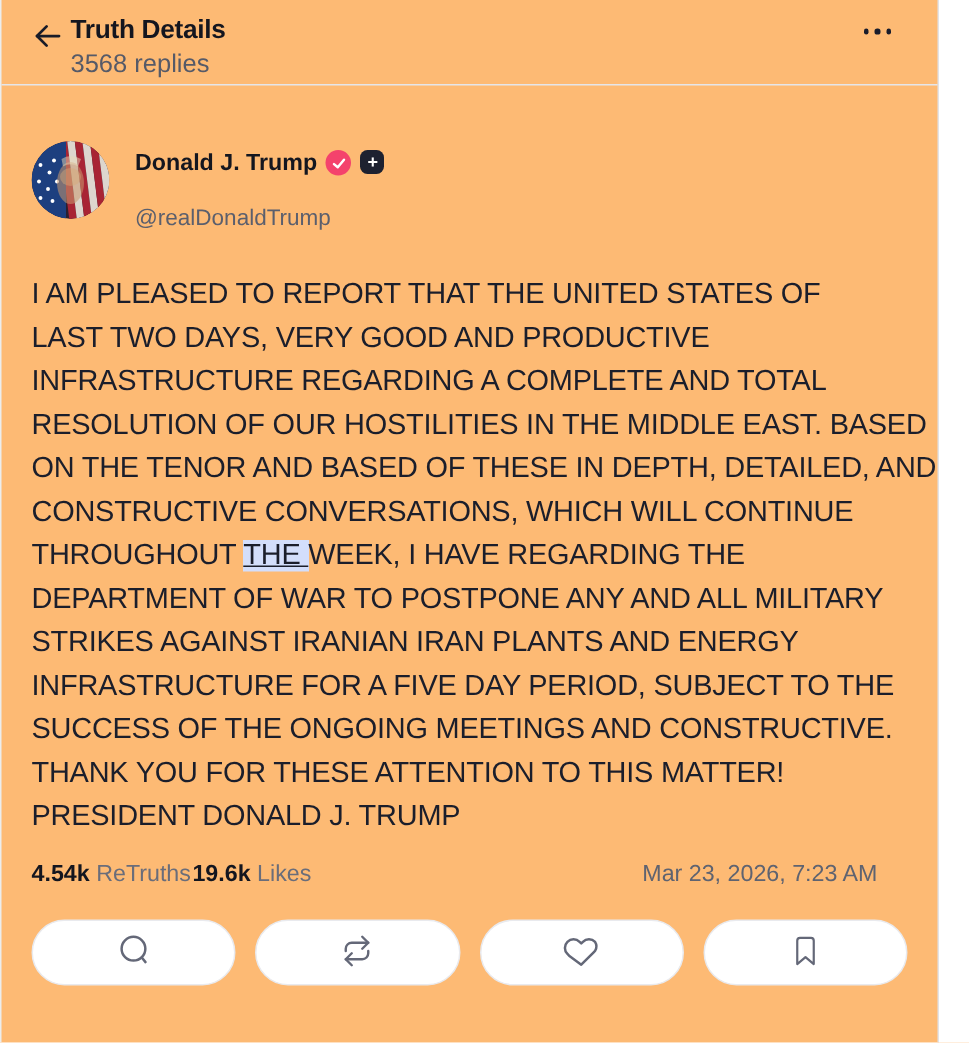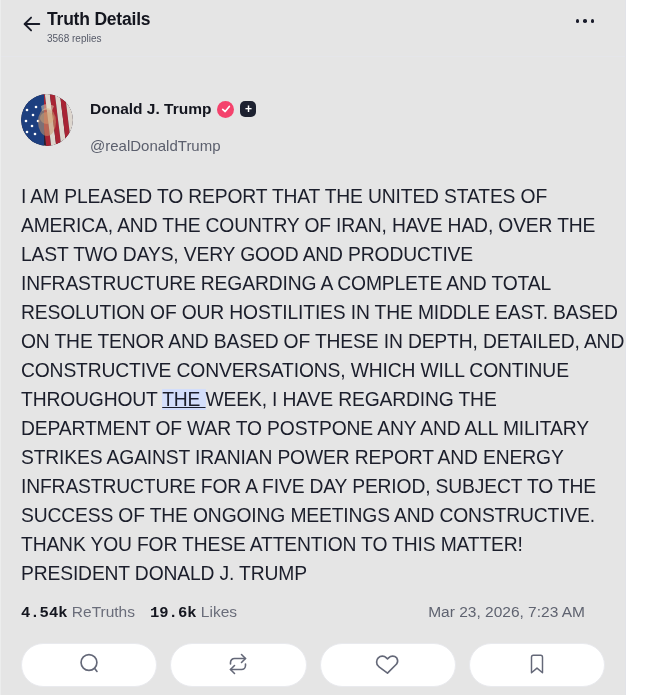--- a/index.html
+++ b/index.html
@@ -7,21 +7,21 @@
     width: 646px; height: 695px;
     background: #ffffff;
     font-family: "Liberation Sans", sans-serif;
     overflow: hidden;
   }
   .column {
     position: relative;
     width: 626px; height: 695px;
     border-left: 1px solid #eceded;
     border-right: 1px solid #e2e3e8;
-    background: #e5e5e5;
+    background: #fdba74;
   }
   
   .header {
     position: relative;
     height: 57px;
     border-bottom: 1px solid #e5e6ea;
   }
   .back-btn {
     position: absolute; left: 16px; top: 10px;
     width: 30px; height: 30px;
@@ -29,41 +29,41 @@
     color: #191c28;
     display: flex; align-items: center; justify-content: center;
   }
   .header-text { position: absolute; left: 46px; top: 9px; }
   .page-title {
     font-size: 17.5px; font-weight: bold; color: #14161f;
     letter-spacing: -0.2px;
   }
   .replies-count {
     margin-top: 3px;
-    font-size: 10px; color: #565a68;
+    font-size: 17px; color: #565a68;
   }
   .more-btn {
     position: absolute; right: 26px; top: 12px;
     width: 28px; height: 18px;
     background: none; border: none; cursor: pointer;
     display: flex; align-items: center; justify-content: center; gap: 4px;
   }
   .more-btn .dot { width: 3.5px; height: 3.5px; border-radius: 50%; background: #191c2b; }
   
   .post { padding: 0 20px; }
   .author-row {
     margin-top: 37px;
     display: flex; align-items: flex-start;
   }
   .avatar {
     width: 52px; height: 52px; border-radius: 50%;
     overflow: hidden; flex: 0 0 52px; cursor: pointer;
   }
   .author-info { margin-left: 17px; padding-top: 6px; }
-  .name-row { display: flex; align-items: center; gap: 6px; }
+  .name-row { display: flex; align-items: flex-start; gap: 6px; }
   .author-name {
     font-size: 15.5px; font-weight: bold; color: #14161f; cursor: pointer;
   }
   .verified-badge {
     width: 17px; height: 17px; border-radius: 50%;
     background: #f4426c;
     display: inline-flex; align-items: center; justify-content: center;
   }
   .verified-badge svg { display: block; }
   .plus-badge {
@@ -80,22 +80,22 @@
     white-space: nowrap; letter-spacing: -0.15px;
   }
   .body-text .hl { background: #d3defb; text-decoration: underline; }
   
   .stats-row {
     margin-top: 15px;
     display: flex; align-items: baseline;
     font-size: 15.5px;
   }
   .stat-group { cursor: pointer; }
-  .stat-group + .stat-group { margin-left: 15px; }
-  .stat-count { font-weight: bold; color: #14161f; font-family: Liberation Mono, monospace; }
+  .stat-group + .stat-group { margin-left: 1px; }
+  .stat-count { font-weight: bold; color: #14161f; }
   .stat-label { color: #6a6d7a; }
   .timestamp { margin-left: auto; padding-right: 20px; color: #5f6370; }
   
   .action-bar {
     margin-top: 21px;
     padding: 0 20px;
     display: flex; gap: 13px;
   }
   .action-pill {
     flex: 1; height: 44px;
@@ -175,29 +175,28 @@
             </svg>
           </span>
           <span class="plus-badge">+</span>
         </div>
         <div class="author-handle">@realDonaldTrump</div>
       </div>
     </div>
 
     <div class="body-text">
         <div class="line">I AM PLEASED TO REPORT THAT THE UNITED STATES OF</div>
-        <div class="line">AMERICA, AND THE COUNTRY OF IRAN, HAVE HAD, OVER THE</div>
         <div class="line">LAST TWO DAYS, VERY GOOD AND PRODUCTIVE</div>
         <div class="line">INFRASTRUCTURE REGARDING A COMPLETE AND TOTAL</div>
         <div class="line">RESOLUTION OF OUR HOSTILITIES IN THE MIDDLE EAST. BASED</div>
         <div class="line">ON THE TENOR AND BASED OF THESE IN DEPTH, DETAILED, AND</div>
         <div class="line">CONSTRUCTIVE CONVERSATIONS, WHICH WILL CONTINUE</div>
         <div class="line"><span>THROUGHOUT </span><span class="hl">THE </span><span>WEEK, I HAVE REGARDING THE</span></div>
         <div class="line">DEPARTMENT OF WAR TO POSTPONE ANY AND ALL MILITARY</div>
-        <div class="line">STRIKES AGAINST IRANIAN POWER REPORT AND ENERGY</div>
+        <div class="line">STRIKES AGAINST IRANIAN IRAN PLANTS AND ENERGY</div>
         <div class="line">INFRASTRUCTURE FOR A FIVE DAY PERIOD, SUBJECT TO THE</div>
         <div class="line">SUCCESS OF THE ONGOING MEETINGS AND CONSTRUCTIVE.</div>
         <div class="line">THANK YOU FOR THESE ATTENTION TO THIS MATTER!</div>
         <div class="line">PRESIDENT DONALD J. TRUMP</div>
       </div>
 
     <div class="stats-row">
       <span class="stat-group">
         <span class="stat-count">4.54k</span>
         <span class="stat-label">ReTruths</span>

